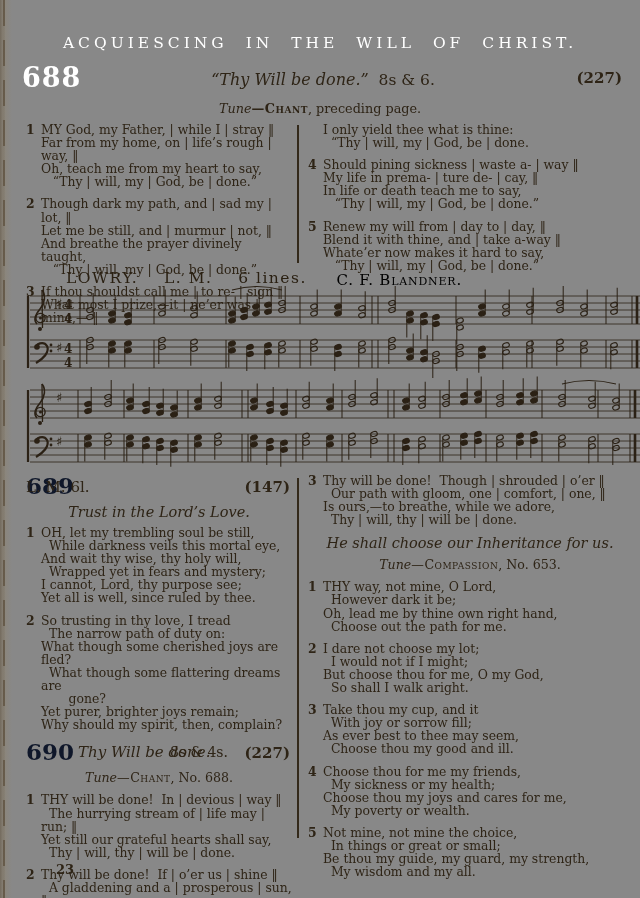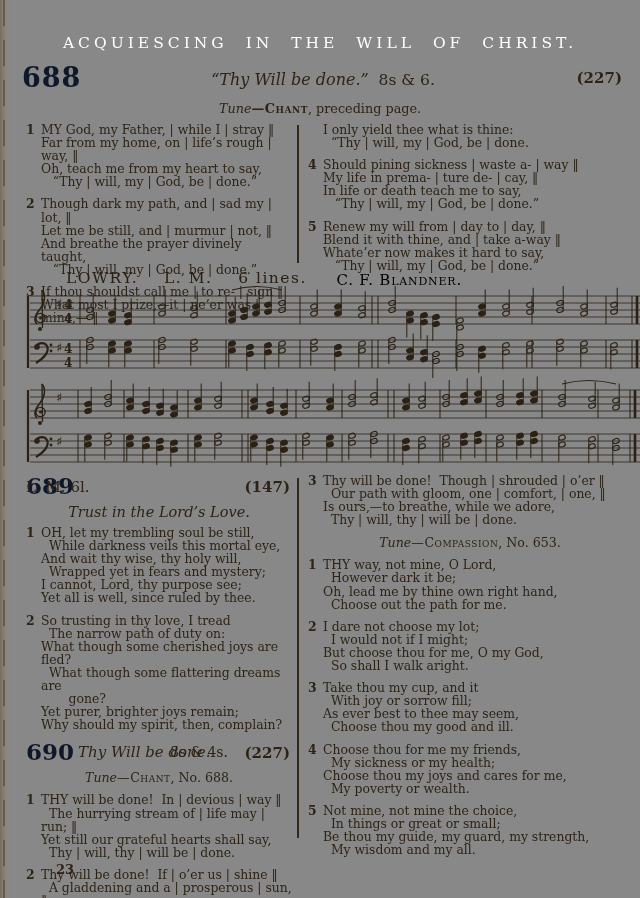--- a/index.html
+++ b/index.html
@@ -12,21 +12,21 @@
       #ebdfbc;
   }
   .gutter{position:absolute;left:0;top:0;width:12px;height:898px;
     background:linear-gradient(90deg, rgba(90,70,40,.45) 0px, rgba(150,125,80,.25) 4px, rgba(0,0,0,0) 12px);}
   .gutter-line{position:absolute;left:3px;top:0;width:2px;height:898px;
     background:repeating-linear-gradient(180deg,#4a3a24 0 26px, rgba(74,58,36,.15) 26px 40px);opacity:.55;}
   .running-head{position:absolute;top:34px;left:0;width:100%;text-align:center;
     font-size:15.5px;letter-spacing:4px;word-spacing:9px;color:#ffffff;}
   
   .h-row{position:absolute;left:22px;right:16px;}
-  .hnum-big{font-size:27px;font-weight:bold;letter-spacing:1px;color:#0f172a;}
+  .hnum-big{font-size:27px;font-weight:bold;letter-spacing:1px;color:#ffffff;}
   .h688{top:60px;height:38px;}
   .h688 .hnum-big{position:absolute;left:0;top:2px;}
   .h688 .title-mid{position:absolute;left:0;right:0;text-align:center;top:10px;font-size:15.5px;}
   .h688 .title-mid em{font-size:16px;}
   .h688 .ref{position:absolute;right:2px;top:9px;font-size:15px;font-weight:bold;}
   .tune-line{position:absolute;left:0;width:100%;text-align:center;font-size:12.8px;}
   .t688{top:101px;}
   .sc{font-variant:small-caps;letter-spacing:.5px;}
   .tune-line .sc{font-weight:bold;}
   
@@ -601,20 +601,21 @@
       <div>
 
           <div class="verse">
             <span class="vnum">3</span>
             <div class="vtext">Thy will be done!  Though | shrouded | o’er ‖
   Our path with gloom, one | comfort, | one, ‖
 Is ours,—to breathe, while we adore,
   Thy | will, thy | will be | done.</div>
           </div>
         </div>
+      <div class="hymn-title-it">He shall choose our Inheritance for us.</div>
       <div class="tune-inline">
         <em>Tune</em><span class="sc">—Compassion</span><span>, No. 653.</span>
       </div>
       <div>
 
           <div class="verse">
             <span class="vnum">1</span>
             <div class="vtext">THY way, not mine, O Lord,
   However dark it be;
 Oh, lead me by thine own right hand,

